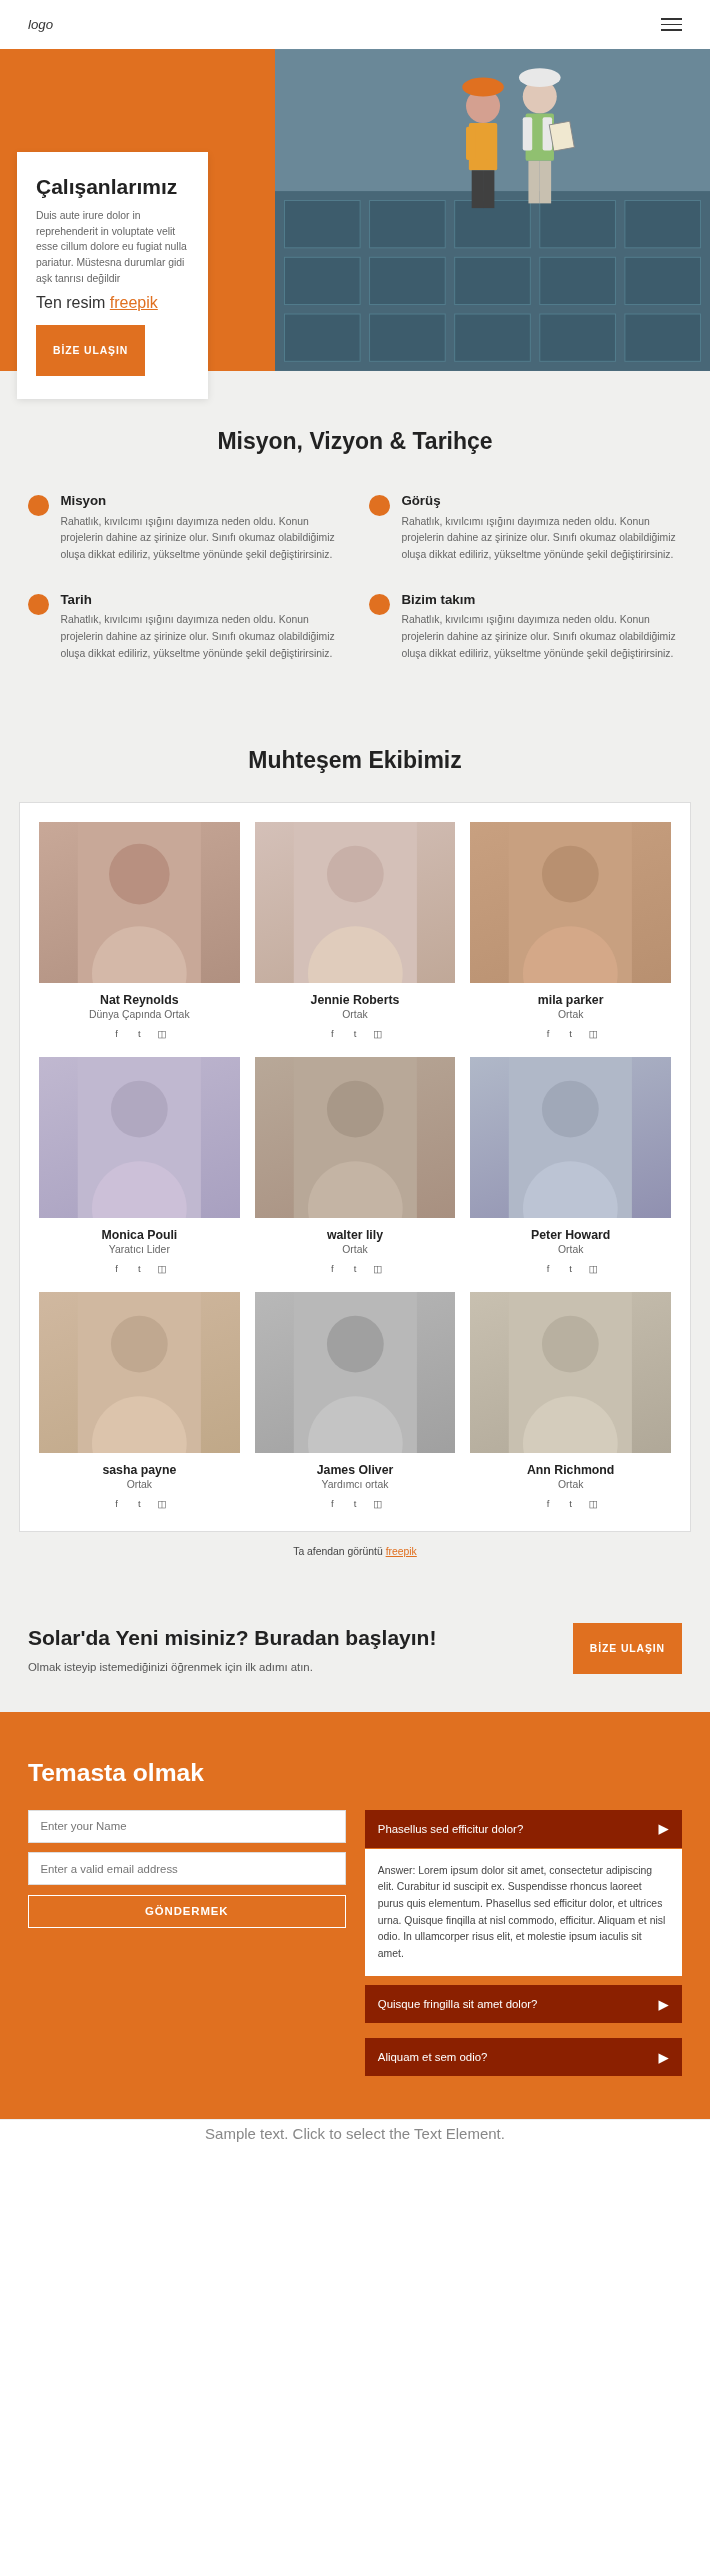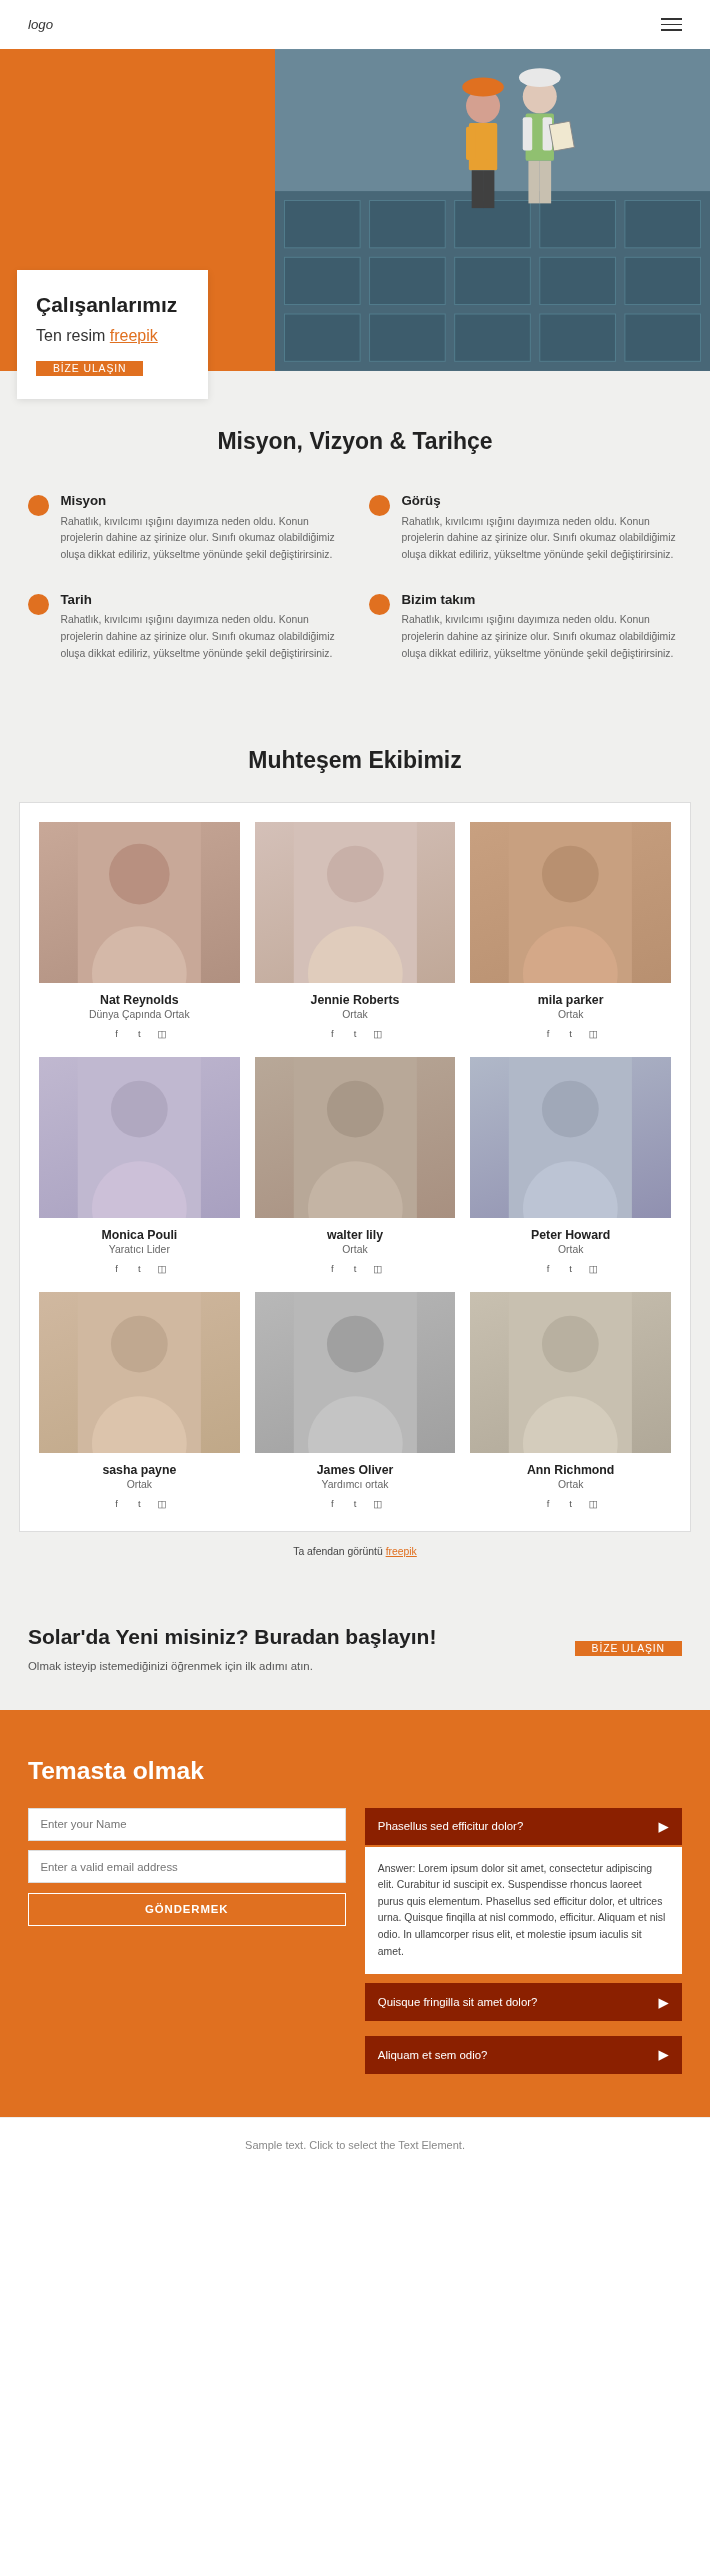--- a/index.html
+++ b/index.html
@@ -34,22 +34,22 @@
       position: relative; z-index: 2;
       background: #fff; width: 191px; margin: 57px 0 0 17px;
       padding: 23px 19px; margin-bottom: -28px;
       box-shadow: 0 1.9px 7.6px rgba(0,0,0,0.1);
     }
     .hero-card h1 { font-size: 21px; color: #222; margin-bottom: 9.5px; }
     .hero-card p { font-size: 10.4px; color: #666; line-height: 1.5; margin-bottom: 7.6px; }
     .hero-card .link-text { font-size: 16px; color: #333; margin-bottom: 13.3px; display: block; }
     .hero-card .link-text a { color: #e07020; text-decoration: underline; }
     .btn-orange {
-      background: #e07020; color: #fff; border: none; padding: 2px 17px;
-      font-size: 10.4px; font-weight: normal; letter-spacing: 0.9px; cursor: pointer;
+      background: #e07020; color: #fff; border: none; padding: 20px 17px;
+      font-size: 10.4px; font-weight: bold; letter-spacing: 0.9px; cursor: pointer;
       text-transform: uppercase;
     }
 
     
     .mission-section {
       background: #f0f0ee; padding: 57px 28px 47px;
     }
     .mission-section h2 {
       text-align: center; font-size: 23px; color: #222;
       margin-bottom: 38px; font-weight: 600;
@@ -137,22 +137,22 @@
     }
     .faq-item {
       background: #8B2000; color: #fff; padding: 11.4px 13.3px;
       font-size: 11.4px; display: flex; justify-content: space-between;
       align-items: center; cursor: pointer; margin-bottom: 15px;
     }
     .chevron { font-size: 13.3px; }
 
     
     .sample-bar {
-      background: #fff; padding: 21px 28px; text-align: center;
-      font-size: 11px; color: #888; border-top: 0.9px solid #eee;
+      background: #fff; padding: 5px 28px; text-align: center;
+      font-size: 15px; color: #888; border-top: 0.9px solid #eee;
     }
 
     
     .photo-1 { background: linear-gradient(160deg, #c8a898 0%, #b09080 100%); }
     .photo-2 { background: linear-gradient(160deg, #d4c0b8 0%, #c0a898 100%); }
     .photo-3 { background: linear-gradient(160deg, #c8a080 0%, #b89070 100%); }
     .photo-4 { background: linear-gradient(160deg, #c0b8d0 0%, #a8a0c0 100%); }
     .photo-5 { background: linear-gradient(160deg, #b8a898 0%, #a89080 100%); }
     .photo-6 { background: linear-gradient(160deg, #b0b8c8 0%, #9090b0 100%); }
     .photo-7 { background: linear-gradient(160deg, #d0b8a0 0%, #c0a888 100%); }
@@ -219,20 +219,21 @@
           <rect x="20" y="68" width="12" height="45" fill="#c8c0b0"></rect>
 
           <rect x="30" y="30" width="22" height="28" fill="#f0e8d0" stroke="#888" stroke-width="1" transform="rotate(-10, 30, 30)"></rect>
         </g>
       </svg>
     </div>
   </div>
 
   <div class="hero-card">
     <h1>Çalışanlarımız</h1>
+    <p>Duis aute irure dolor in reprehenderit in voluptate velit esse cillum dolore eu fugiat nulla pariatur. Müstesna durumlar gidi aşk tanrısı değildir</p>
     <span class="link-text">
       Ten resim <a href="#">freepik</a>
     </span>
     <button class="btn-orange">BİZE ULAŞIN</button>
   </div>
 </section>
 
 <section class="mission-section">
   <h2>Misyon, Vizyon &amp; Tarihçe</h2>
   <div class="mission-grid">

